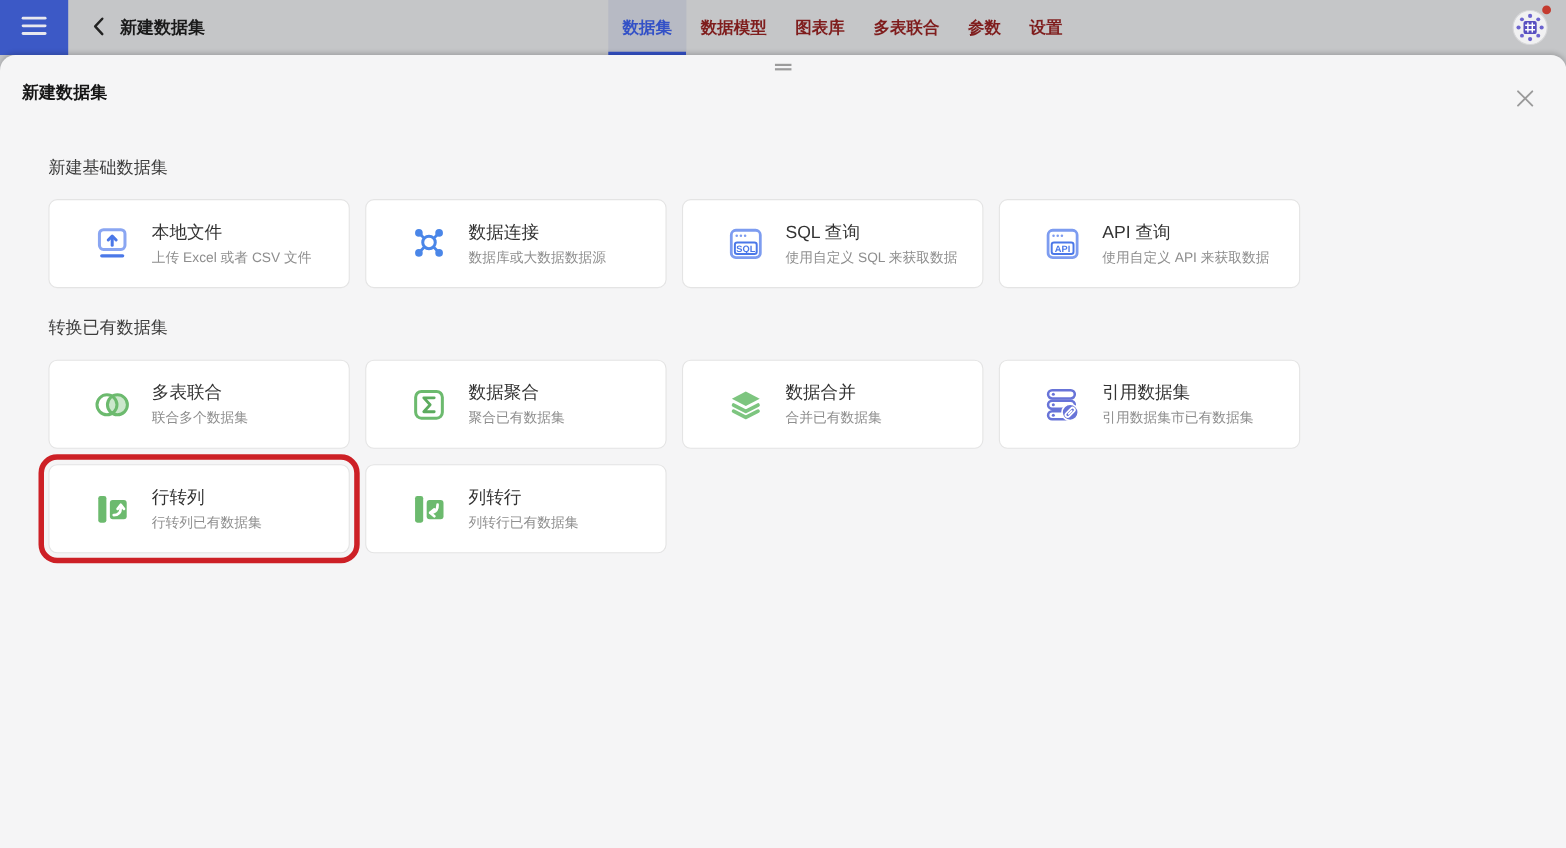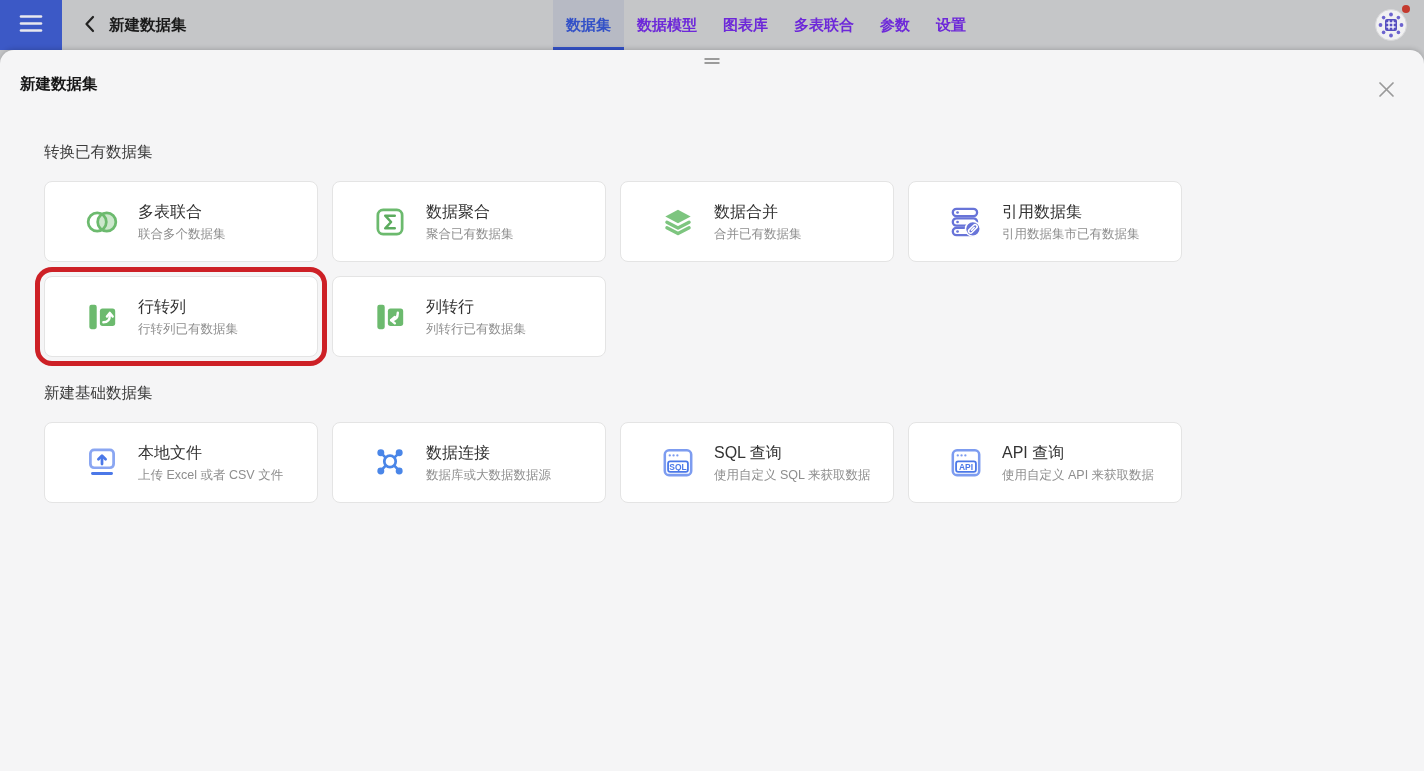--- a/index.html
+++ b/index.html
@@ -8,21 +8,21 @@
 
   
   .topbar { position:relative; height:50px; background:#c5c6c8; display:flex; align-items:center; }
   .hamburger-btn { width:62px; height:50px; background:#3c59c6; border:none; cursor:pointer;
     display:flex; align-items:center; justify-content:center; flex:none; }
   .back-btn { background:none; border:none; cursor:pointer; margin-left:22px;
     display:flex; align-items:center; }
   .topbar-title { font-size:15.5px; font-weight:700; color:#1a1a1a; margin-left:14px; }
   .nav-tabs { position:absolute; left:553px; top:0; height:50px; display:flex;align-items:center; }
   .tab { height:50px; display:flex; align-items:center; padding:0 13px; font-size:15px;
-    font-weight:600; color:#6d28d9; cursor:pointer; white-space:nowrap; }
+    font-weight:600; color:#7f1d1d; cursor:pointer; white-space:nowrap; }
   .tab.active { background:#b7bac4; color:#3351c7; box-shadow:inset 0 -3px 0 #3351c7; }
   .avatar-wrap { position:absolute; right:16px; top:8px; width:34px; height:34px; cursor:pointer; }
   .red-dot { position:absolute; right:-2px; top:-3px; width:8px; height:8px; border-radius:50%;
     background:#c43a2e; }
 
   
   .sheet { position:absolute; left:0; right:0; top:50px; bottom:0; background:#f5f5f6;
     border-radius:14px 14px 0 0; box-shadow:0 -1px 5px rgba(0,0,0,.18); padding-top:24px; }
   .grip { position:absolute; top:6px; left:50%; transform:translateX(-50%); cursor:grab;
     display:flex; flex-direction:column; gap:2px; padding:2px; }
@@ -131,103 +131,20 @@
         <g stroke="#9a9a9a" stroke-width="1.7" stroke-linecap="round">
           <path d="M3 3 L16 16"></path>
             <path d="M16 3 L3 16"></path>
         </g>
       </svg>
     </span>
   </button>
 
   <div class="dialog-body">
       <div class="section">
-    <div class="section-label">转换已有数据集</div>
-    <div class="card-grid">
-          <div class="card">
-    <span class="card-icon"><svg width="38" height="38" viewBox="0 0 36 36">
-    <circle cx="13.5" cy="18" r="8.6" fill="#fff" stroke="#6cba6e" stroke-width="2.6"></circle>
-    <circle cx="22.5" cy="18" r="8.6" fill="rgba(108,186,110,0.35)" stroke="#6cba6e" stroke-width="2.6"></circle>
-              </svg></span>
-    <span class="card-text">
-      <div class="card-title">多表联合</div>
-      <div class="card-subtitle">联合多个数据集</div>
-    </span>
-  </div>
-          <div class="card">
-    <span class="card-icon"><svg width="38" height="38" viewBox="0 0 36 36">
-    <rect x="6.5" y="6.5" width="23" height="23" rx="5" fill="#fff" stroke="#6cba6e" stroke-width="2.6"></rect>
-    <path d="M22.5 12 H13.5 L19 18 L13.5 24 H22.5" fill="none" stroke="#5cab5e" stroke-width="2.4" stroke-linejoin="round" stroke-linecap="round"></path>
-              </svg></span>
-    <span class="card-text">
-      <div class="card-title">数据聚合</div>
-      <div class="card-subtitle">聚合已有数据集</div>
-    </span>
-  </div>
-          <div class="card">
-    <span class="card-icon"><svg width="38" height="38" viewBox="0 0 36 36">
-    <path d="M18 6.5 L30 12.8 L18 19.1 L6 12.8 Z" fill="#7dc57f"></path>
-    <path d="M7.5 18.2 L18 23.7 L28.5 18.2" fill="none" stroke="#7dc57f" stroke-width="3.2" stroke-linecap="round" stroke-linejoin="round"></path>
-    <path d="M7.5 23.4 L18 28.9 L28.5 23.4" fill="none" stroke="#7dc57f" stroke-width="3.2" stroke-linecap="round" stroke-linejoin="round"></path>
-              </svg></span>
-    <span class="card-text">
-      <div class="card-title">数据合并</div>
-      <div class="card-subtitle">合并已有数据集</div>
-    </span>
-  </div>
-          <div class="card">
-    <span class="card-icon"><svg width="38" height="38" viewBox="0 0 36 36">
-    <g fill="#fff" stroke="#6874d8" stroke-width="2.2">
-      <rect x="5.5" y="5.5" width="23" height="7" rx="3.5"></rect>
-      <rect x="5.5" y="14.5" width="23" height="7" rx="3.5"></rect>
-      <rect x="5.5" y="23.5" width="23" height="7" rx="3.5"></rect>
-                </g>
-    <g fill="#6874d8">
-                  <circle cx="10" cy="9" r="1.3"></circle>
-                  <circle cx="10" cy="18" r="1.3"></circle>
-                  <circle cx="10" cy="27" r="1.3"></circle>
-                </g>
-    <circle cx="24.5" cy="24.5" r="7" fill="#6874d8" stroke="#fff" stroke-width="1.4"></circle>
-    <g transform="rotate(-45 24.5 24.5)" stroke="#fff" stroke-width="1.5" fill="none" stroke-linecap="round">
-      <rect x="19.6" y="22.6" width="9.8" height="3.8" rx="1.9"></rect>
-                  <path d="M22.7 24.5 h3.6"></path>
-                </g>
-              </svg></span>
-    <span class="card-text">
-      <div class="card-title">引用数据集</div>
-      <div class="card-subtitle">引用数据集市已有数据集</div>
-    </span>
-  </div>
-          <div class="card highlighted">
-    <span class="card-icon"><svg width="38" height="38" viewBox="0 0 36 36">
-    <rect x="6" y="6.5" width="7" height="23" rx="2" fill="#6cba6e"></rect>
-    <rect x="16" y="10" width="14.5" height="16.5" rx="2.5" fill="#6cba6e"></rect>
-    <path d="M19.3 23 Q25.4 23 25.4 16.6" fill="none" stroke="#fff" stroke-width="2.3" stroke-linecap="round"></path>
-    <path d="M22.7 17.6 L25.4 14.1 L28.1 17.6" fill="none" stroke="#fff" stroke-width="2.3" stroke-linecap="round" stroke-linejoin="round"></path>
-              </svg></span>
-    <span class="card-text">
-      <div class="card-title">行转列</div>
-      <div class="card-subtitle">行转列已有数据集</div>
-    </span>
-  </div>
-          <div class="card">
-    <span class="card-icon"><svg width="38" height="38" viewBox="0 0 36 36">
-    <rect x="6" y="6.5" width="7" height="23" rx="2" fill="#6cba6e"></rect>
-    <rect x="16" y="10" width="14.5" height="16.5" rx="2.5" fill="#6cba6e"></rect>
-    <path d="M25.4 14 Q25.4 21 19.2 21" fill="none" stroke="#fff" stroke-width="2.3" stroke-linecap="round"></path>
-    <path d="M22.6 18 L19 21 L22.6 24" fill="none" stroke="#fff" stroke-width="2.3" stroke-linecap="round" stroke-linejoin="round"></path>
-              </svg></span>
-    <span class="card-text">
-      <div class="card-title">列转行</div>
-      <div class="card-subtitle">列转行已有数据集</div>
-    </span>
-  </div>
-        </div>
-  </div>
-      <div class="section">
     <div class="section-label">新建基础数据集</div>
     <div class="card-grid">
           <div class="card">
     <span class="card-icon"><svg width="38" height="38" viewBox="0 0 36 36">
     <rect x="7" y="5.5" width="22" height="17" rx="3.5" fill="#fff" stroke="#8aa6f2" stroke-width="2.6"></rect>
     <path d="M18 19 V12" stroke="#4b78e8" stroke-width="2.6" stroke-linecap="round"></path>
     <path d="M14.6 14.4 L18 11 L21.4 14.4" fill="none" stroke="#4b78e8" stroke-width="2.6" stroke-linecap="round" stroke-linejoin="round"></path>
     <path d="M9 28 H27" stroke="#4b78e8" stroke-width="2.8" stroke-linecap="round"></path>
               </svg></span>
     <span class="card-text">
@@ -283,14 +200,97 @@
     <rect x="8.6" y="16.5" width="18.8" height="10" rx="2" fill="none" stroke="#4b78e8" stroke-width="1.7"></rect>
     <text x="18" y="24.4" font-size="8" font-weight="bold" fill="#4b78e8" text-anchor="middle" font-family="Liberation Sans,sans-serif">API</text>
               </svg></span>
     <span class="card-text">
       <div class="card-title">API 查询</div>
       <div class="card-subtitle">使用自定义 API 来获取数据</div>
     </span>
   </div>
         </div>
   </div>
+      <div class="section">
+    <div class="section-label">转换已有数据集</div>
+    <div class="card-grid">
+          <div class="card">
+    <span class="card-icon"><svg width="38" height="38" viewBox="0 0 36 36">
+    <circle cx="13.5" cy="18" r="8.6" fill="#fff" stroke="#6cba6e" stroke-width="2.6"></circle>
+    <circle cx="22.5" cy="18" r="8.6" fill="rgba(108,186,110,0.35)" stroke="#6cba6e" stroke-width="2.6"></circle>
+              </svg></span>
+    <span class="card-text">
+      <div class="card-title">多表联合</div>
+      <div class="card-subtitle">联合多个数据集</div>
+    </span>
+  </div>
+          <div class="card">
+    <span class="card-icon"><svg width="38" height="38" viewBox="0 0 36 36">
+    <rect x="6.5" y="6.5" width="23" height="23" rx="5" fill="#fff" stroke="#6cba6e" stroke-width="2.6"></rect>
+    <path d="M22.5 12 H13.5 L19 18 L13.5 24 H22.5" fill="none" stroke="#5cab5e" stroke-width="2.4" stroke-linejoin="round" stroke-linecap="round"></path>
+              </svg></span>
+    <span class="card-text">
+      <div class="card-title">数据聚合</div>
+      <div class="card-subtitle">聚合已有数据集</div>
+    </span>
+  </div>
+          <div class="card">
+    <span class="card-icon"><svg width="38" height="38" viewBox="0 0 36 36">
+    <path d="M18 6.5 L30 12.8 L18 19.1 L6 12.8 Z" fill="#7dc57f"></path>
+    <path d="M7.5 18.2 L18 23.7 L28.5 18.2" fill="none" stroke="#7dc57f" stroke-width="3.2" stroke-linecap="round" stroke-linejoin="round"></path>
+    <path d="M7.5 23.4 L18 28.9 L28.5 23.4" fill="none" stroke="#7dc57f" stroke-width="3.2" stroke-linecap="round" stroke-linejoin="round"></path>
+              </svg></span>
+    <span class="card-text">
+      <div class="card-title">数据合并</div>
+      <div class="card-subtitle">合并已有数据集</div>
+    </span>
+  </div>
+          <div class="card">
+    <span class="card-icon"><svg width="38" height="38" viewBox="0 0 36 36">
+    <g fill="#fff" stroke="#6874d8" stroke-width="2.2">
+      <rect x="5.5" y="5.5" width="23" height="7" rx="3.5"></rect>
+      <rect x="5.5" y="14.5" width="23" height="7" rx="3.5"></rect>
+      <rect x="5.5" y="23.5" width="23" height="7" rx="3.5"></rect>
+                </g>
+    <g fill="#6874d8">
+                  <circle cx="10" cy="9" r="1.3"></circle>
+                  <circle cx="10" cy="18" r="1.3"></circle>
+                  <circle cx="10" cy="27" r="1.3"></circle>
+                </g>
+    <circle cx="24.5" cy="24.5" r="7" fill="#6874d8" stroke="#fff" stroke-width="1.4"></circle>
+    <g transform="rotate(-45 24.5 24.5)" stroke="#fff" stroke-width="1.5" fill="none" stroke-linecap="round">
+      <rect x="19.6" y="22.6" width="9.8" height="3.8" rx="1.9"></rect>
+                  <path d="M22.7 24.5 h3.6"></path>
+                </g>
+              </svg></span>
+    <span class="card-text">
+      <div class="card-title">引用数据集</div>
+      <div class="card-subtitle">引用数据集市已有数据集</div>
+    </span>
+  </div>
+          <div class="card highlighted">
+    <span class="card-icon"><svg width="38" height="38" viewBox="0 0 36 36">
+    <rect x="6" y="6.5" width="7" height="23" rx="2" fill="#6cba6e"></rect>
+    <rect x="16" y="10" width="14.5" height="16.5" rx="2.5" fill="#6cba6e"></rect>
+    <path d="M19.3 23 Q25.4 23 25.4 16.6" fill="none" stroke="#fff" stroke-width="2.3" stroke-linecap="round"></path>
+    <path d="M22.7 17.6 L25.4 14.1 L28.1 17.6" fill="none" stroke="#fff" stroke-width="2.3" stroke-linecap="round" stroke-linejoin="round"></path>
+              </svg></span>
+    <span class="card-text">
+      <div class="card-title">行转列</div>
+      <div class="card-subtitle">行转列已有数据集</div>
+    </span>
+  </div>
+          <div class="card">
+    <span class="card-icon"><svg width="38" height="38" viewBox="0 0 36 36">
+    <rect x="6" y="6.5" width="7" height="23" rx="2" fill="#6cba6e"></rect>
+    <rect x="16" y="10" width="14.5" height="16.5" rx="2.5" fill="#6cba6e"></rect>
+    <path d="M25.4 14 Q25.4 21 19.2 21" fill="none" stroke="#fff" stroke-width="2.3" stroke-linecap="round"></path>
+    <path d="M22.6 18 L19 21 L22.6 24" fill="none" stroke="#fff" stroke-width="2.3" stroke-linecap="round" stroke-linejoin="round"></path>
+              </svg></span>
+    <span class="card-text">
+      <div class="card-title">列转行</div>
+      <div class="card-subtitle">列转行已有数据集</div>
+    </span>
+  </div>
+        </div>
+  </div>
     </div>
 </section>
 
 </body></html>

